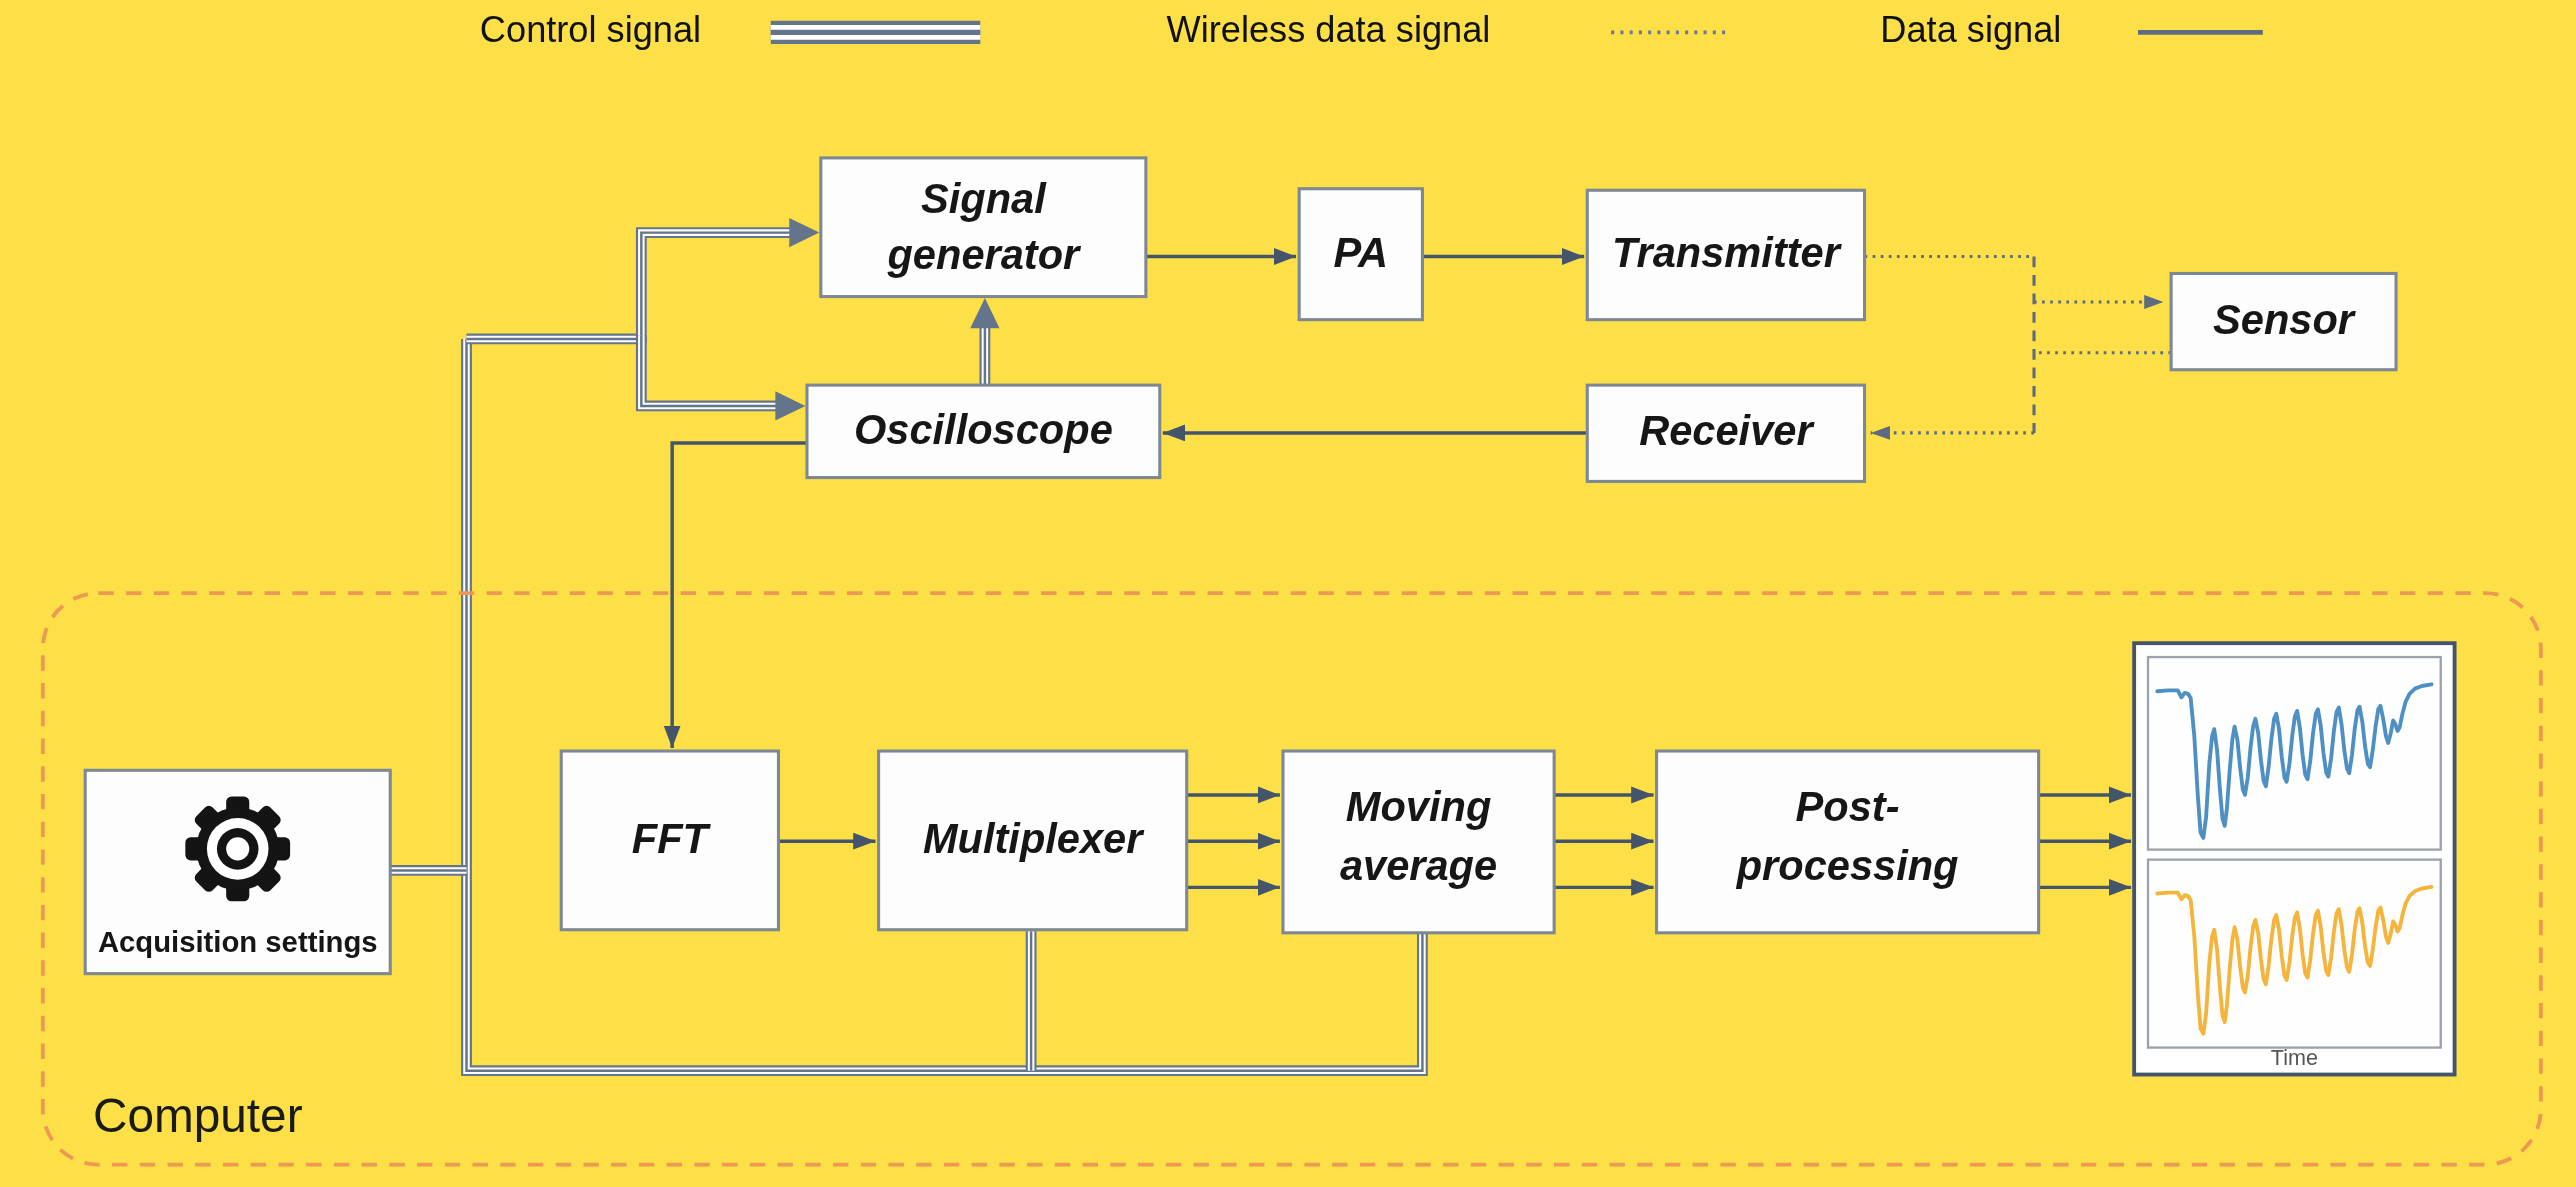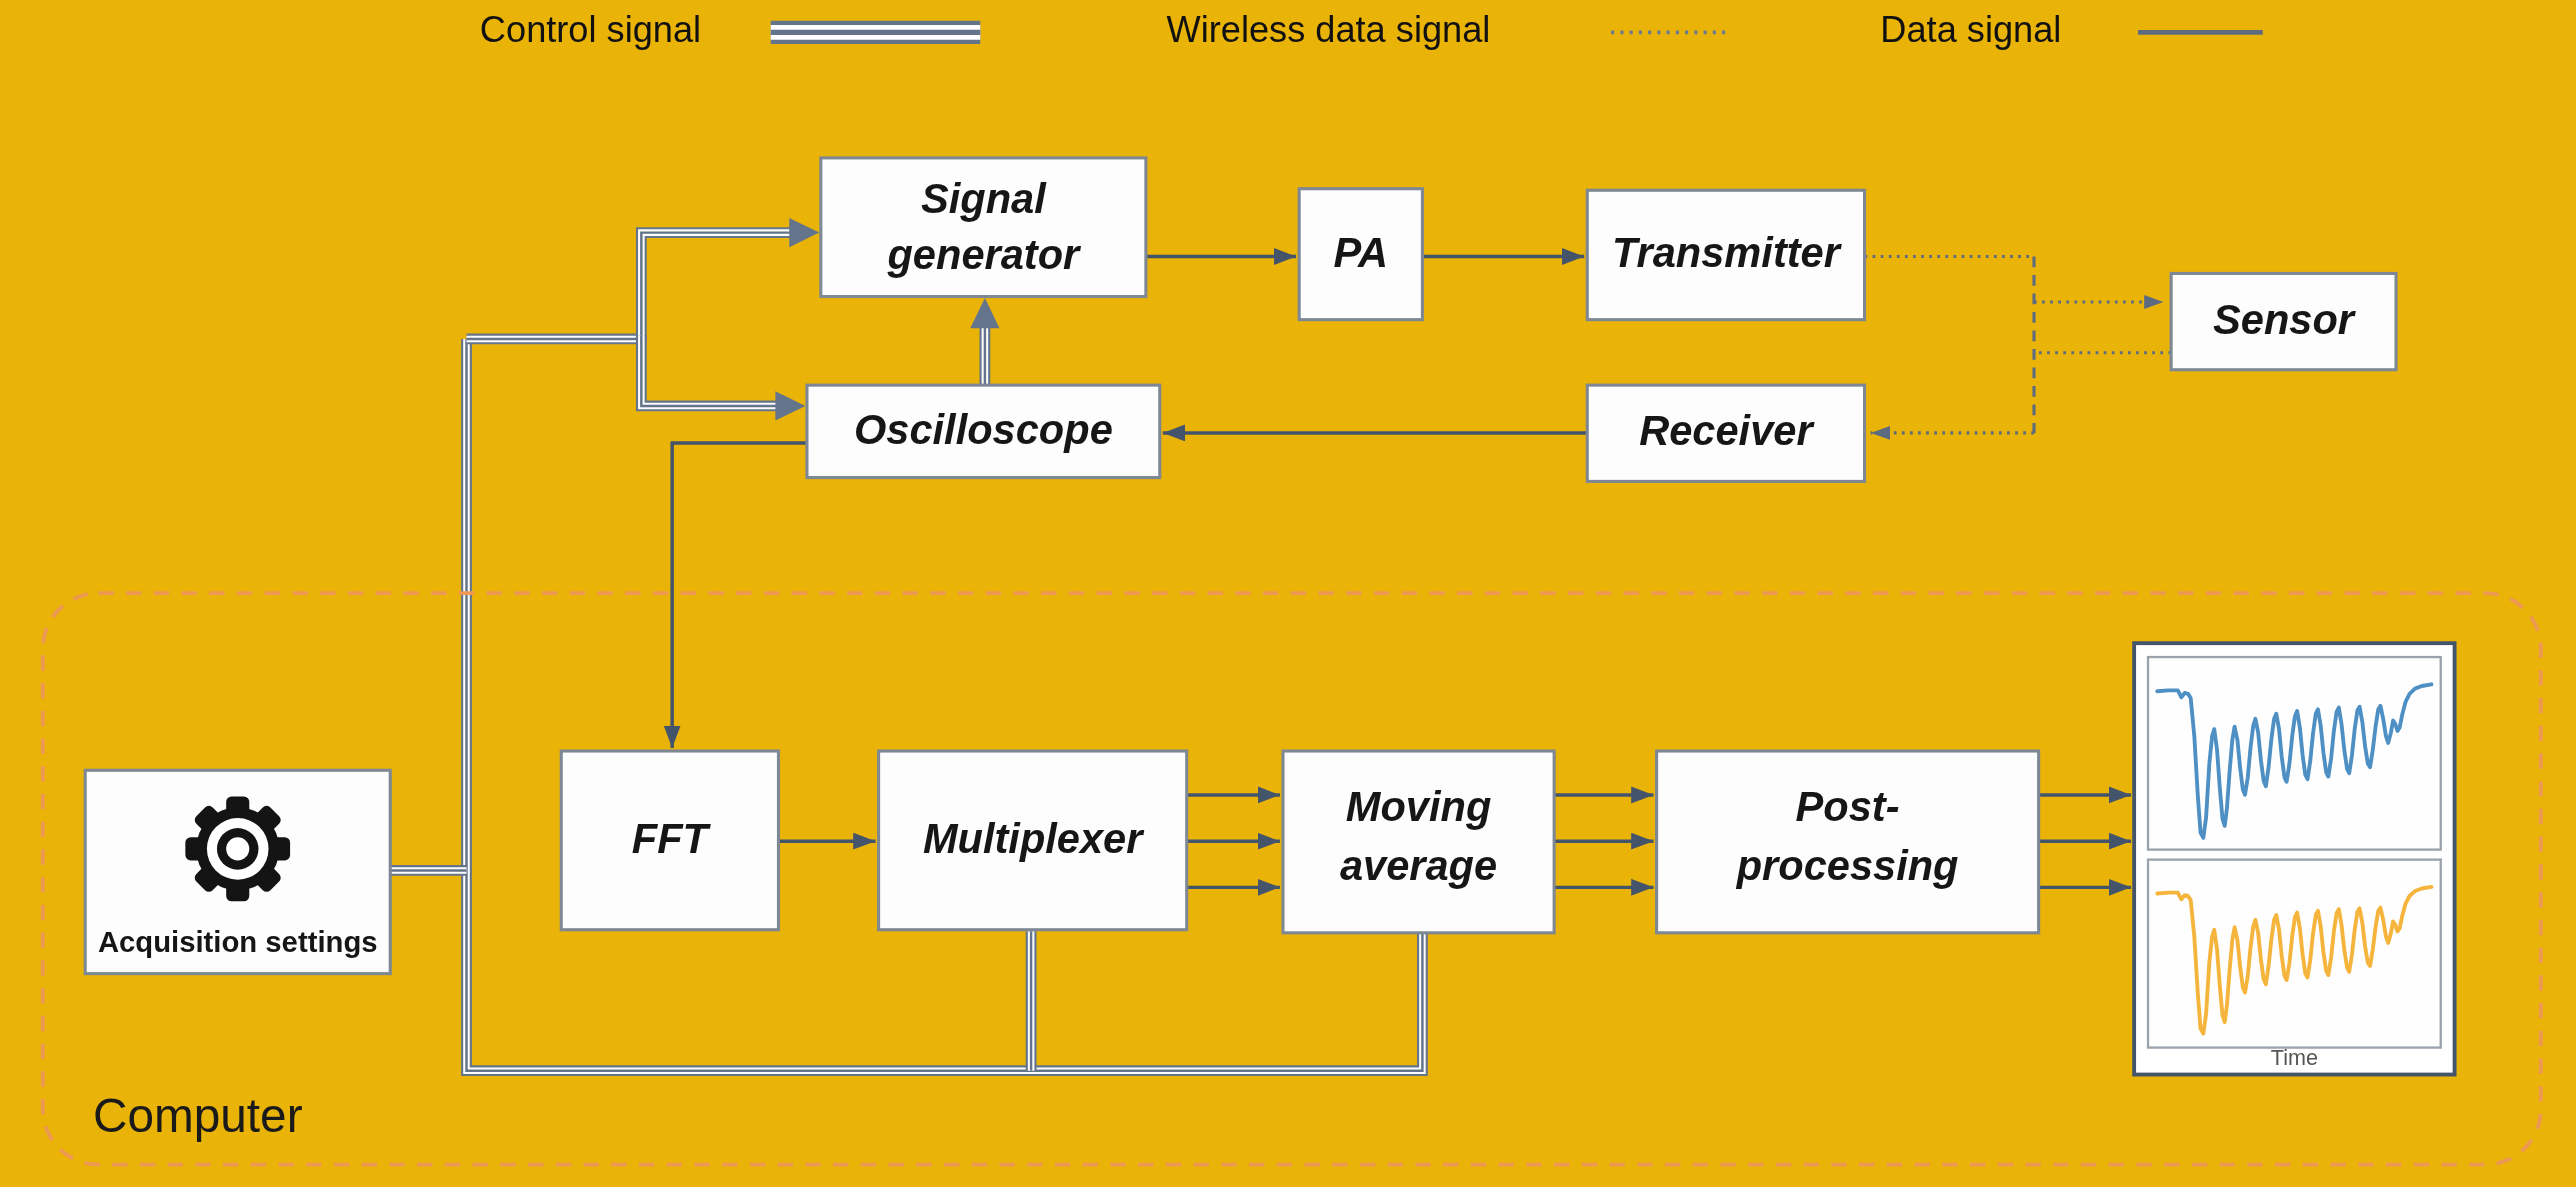--- a/index.html
+++ b/index.html
@@ -1,17 +1,17 @@
 <!DOCTYPE html>
 <html style="font-size:12.3px"><head>
 <meta charset="utf-8">
 <style>
   html,body{margin:0;padding:0;background:#ffffff;}
   body{font-family:"Liberation Sans","DejaVu Sans",sans-serif;}
-  .stage{position:relative;width:2576px;height:1187px;background:#eab308;overflow:hidden;}
+  .stage{position:relative;width:2576px;height:1187px;background:#fde047;overflow:hidden;}
   svg{display:block;}
   
   .box{fill:#fdfdfe;stroke:#7d8894;stroke-width:4;}
   .chartbox{fill:#ffffff;stroke:#44546a;stroke-width:5;}
   .panel{fill:#fefefe;stroke:#9aa2ac;stroke-width:3;}
   
   .lbl{font:italic 600 54px "Liberation Sans",sans-serif;fill:#161616;text-anchor:middle;}
   .legend-t{font:400 47px "Liberation Sans",sans-serif;fill:#111111;text-anchor:middle;}
   .acq-t{font:700 38px "Liberation Sans",sans-serif;fill:#161616;text-anchor:middle;}
   .computer-t{font:400 62px "Liberation Sans",sans-serif;fill:#1a1a1a;}

